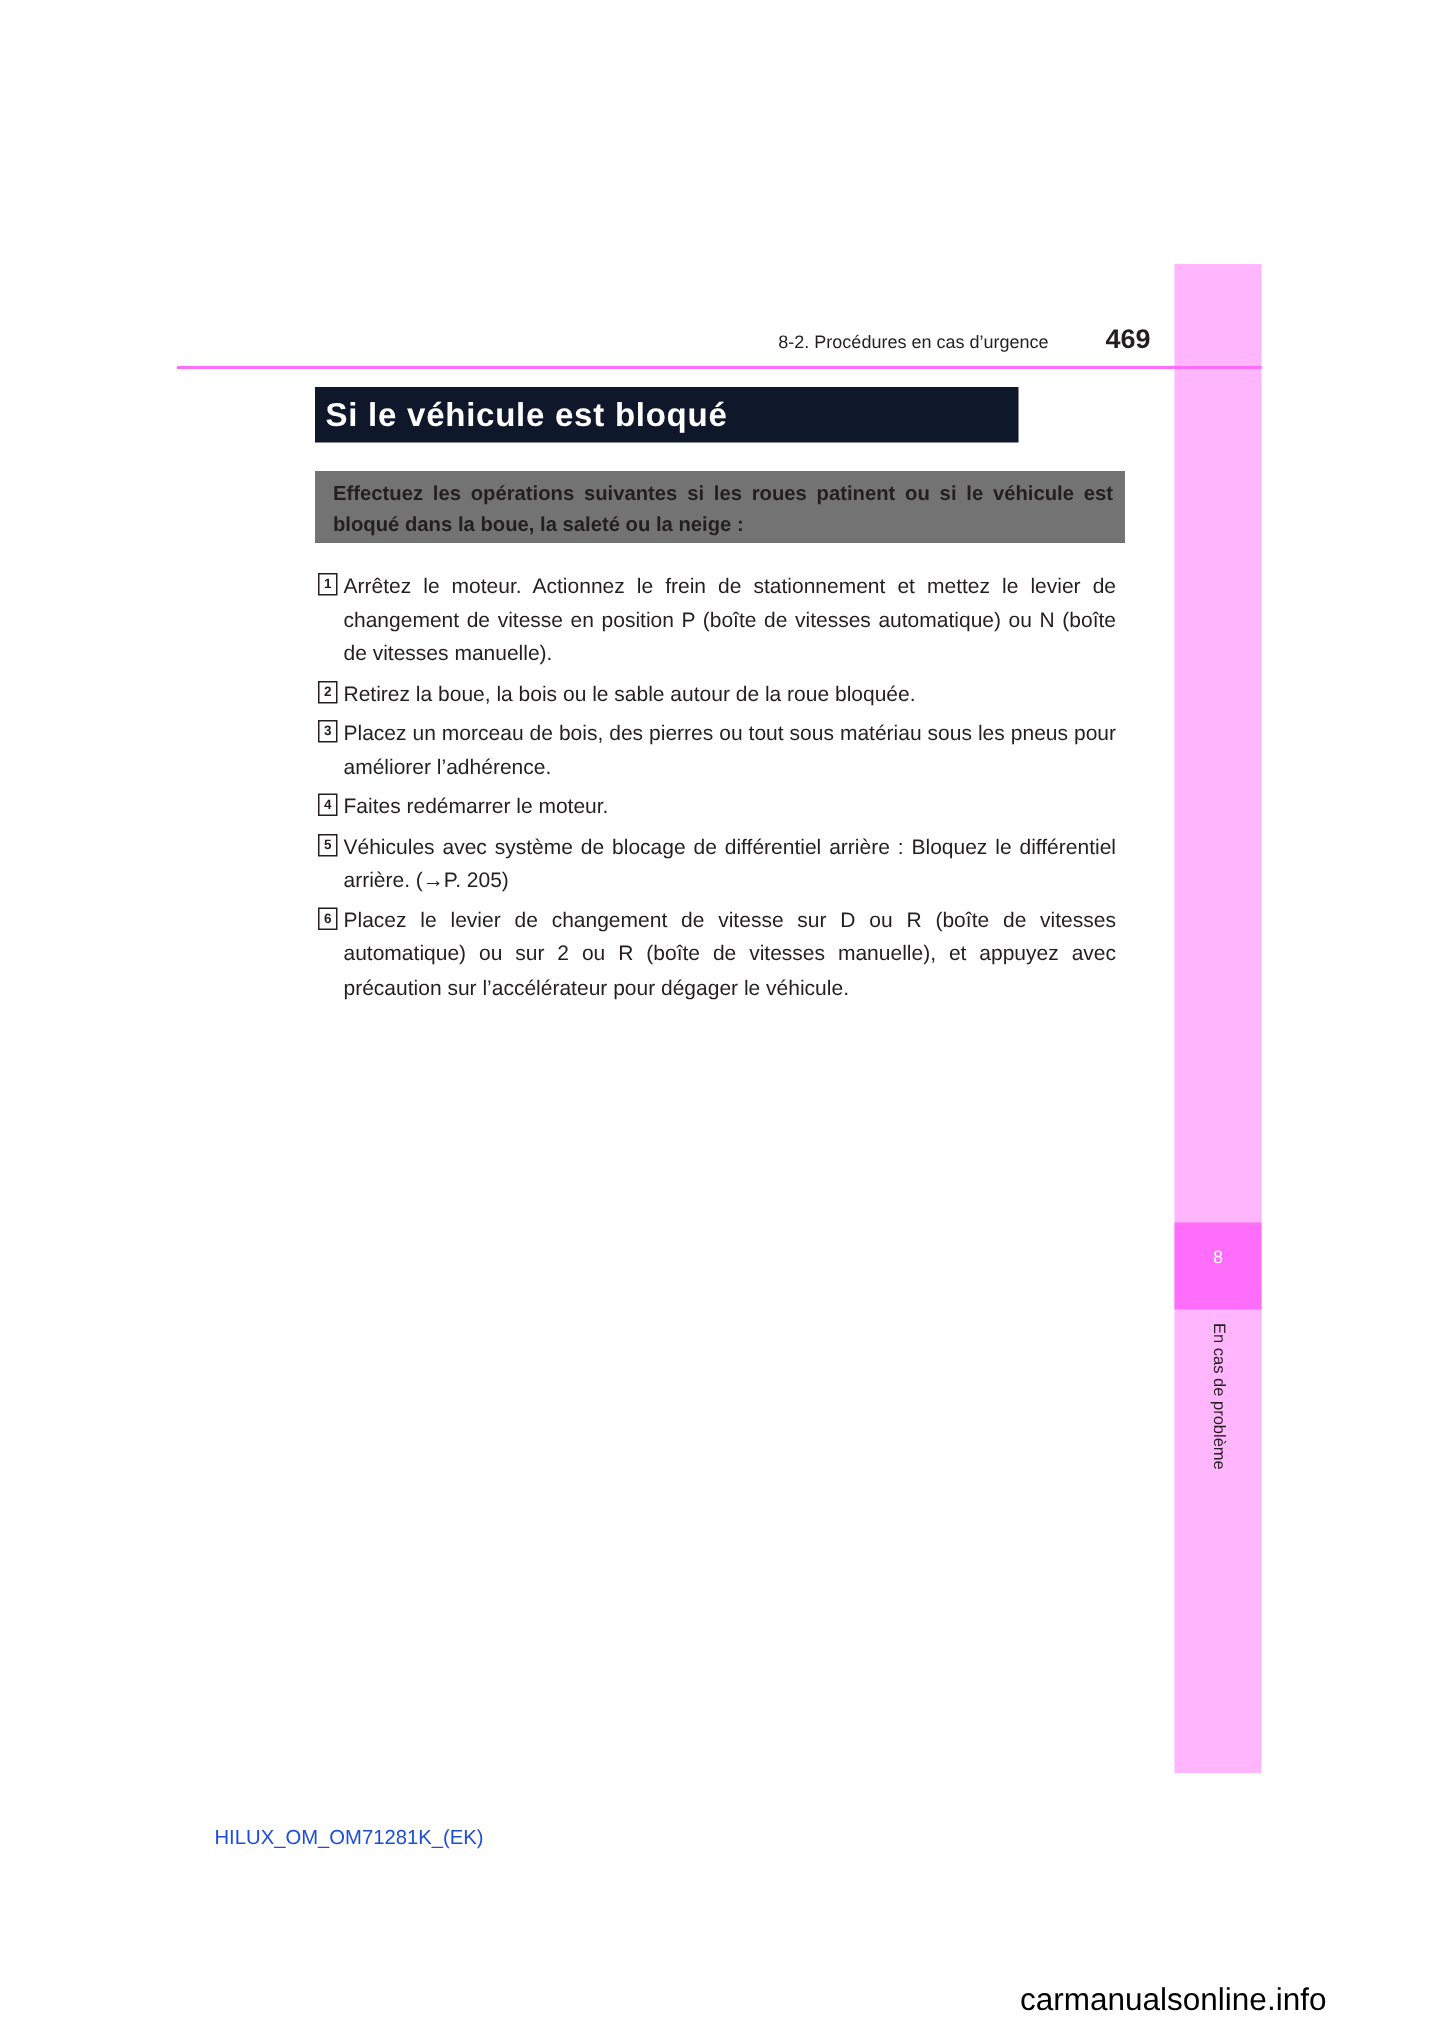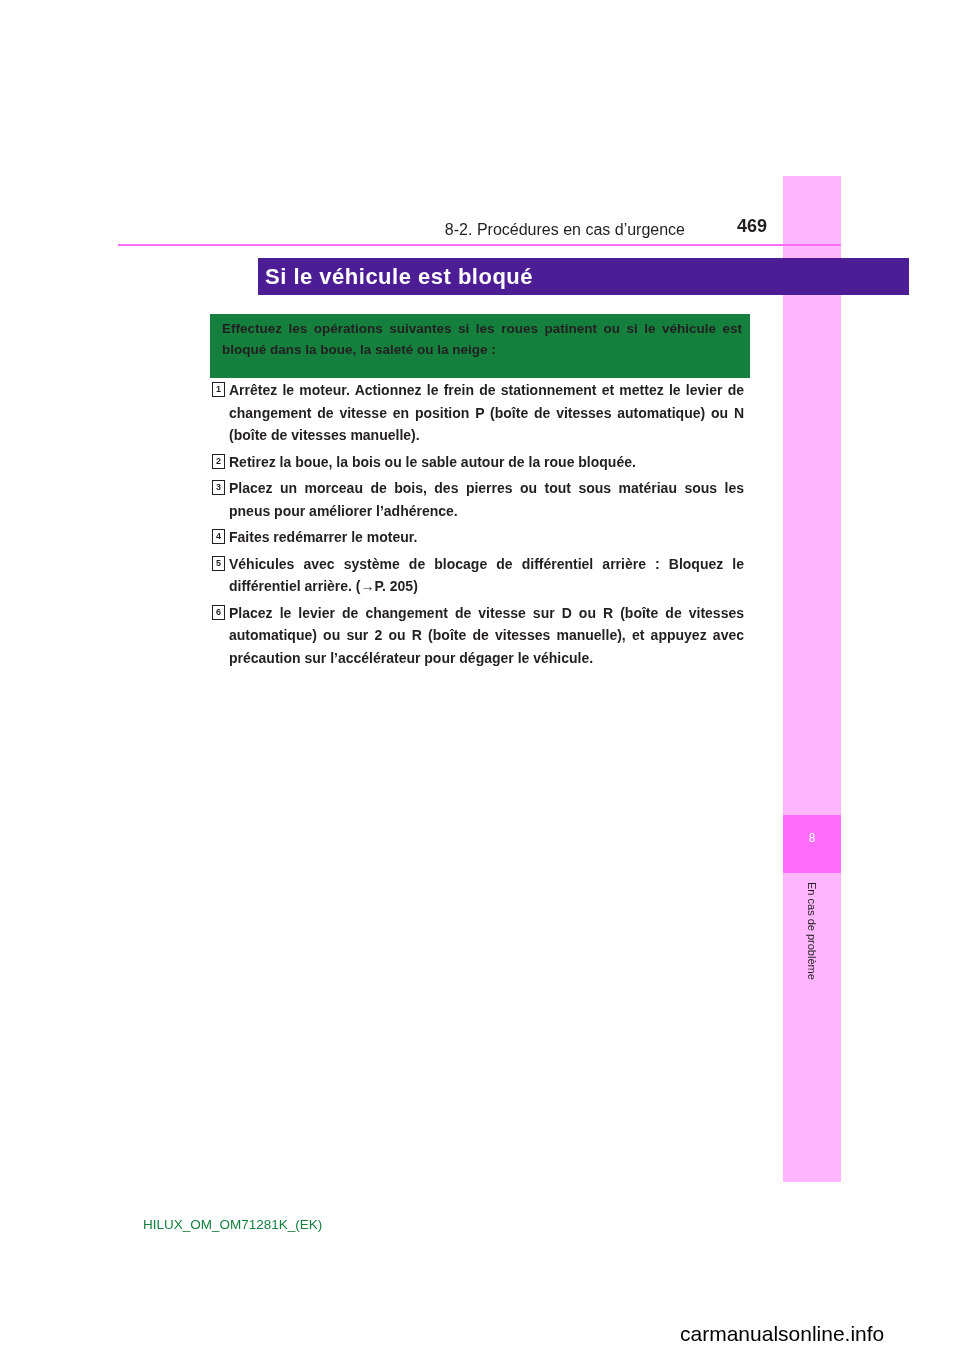--- a/index.html
+++ b/index.html
@@ -24,57 +24,56 @@
       position: absolute; left: 812px; top: 882px;
       transform-origin: 0 0; transform: rotate(90deg) translateY(-50%);
       white-space: nowrap; font-size: 11px; color: #231f20;
       writing-mode: horizontal-tb;
     }
     .header-rule {
       position: absolute; left: 118px; top: 244px; width: 723px; height: 2px;
       background: #ff6dfb;
     }
     .section-label {
-      position: absolute; right: 275px; top: 221px; font-size: 16px; color: #231f20;
+      position: absolute; right: 261px; top: 221px; font-size: 12px; color: #231f20;
     }
     .page-num {
       position: absolute; left: 737px; top: 216px; font-size: 18px; font-weight: bold;
       color: #231f20;
     }
     .title-bar {
-      position: absolute; left: 210px; top: 258px; width: 651px; height: 37px;
-      background: #4c1d95;
-      margin-left: 48px;
+      position: absolute; left: 210px; top: 258px; width: 469px; height: 37px;
+      background: #0f172a;
     }
     .title-text {
       position: absolute; left: 7px; top: 6px; color: #ffffff;
       font-size: 22px; font-weight: bold; letter-spacing: 0.5px;
     }
     .intro-box {
-      position: absolute; left: 210px; top: 314px; width: 540px; height: 64px;
-      background: #15803d;
+      position: absolute; left: 210px; top: 314px; width: 540px; height: 48px;
+      background: #737373;
     }
     .intro-text {
       position: absolute; left: 12px; top: 4px; right: 8px;
       font-size: 13.5px; font-weight: bold; line-height: 21px; text-align: justify;
       text-align-last: left; color: #231f20;
     }
     .steps { position: absolute; left: 212px; top: 379px; width: 532px; }
     .step { position: relative; padding-left: 17px; margin-bottom: 4px; }
     .step-box {
       position: absolute; left: 0; top: 3px; width: 11px; height: 13px;
       border: 1px solid #231f20; font-size: 9px; font-weight: bold;
       text-align: center; line-height: 13px; color: #231f20;
     }
     .step-text {
       display: block; font-size: 14px; line-height: 22.5px; text-align: justify;
-      text-align-last: left; color: #231f20; font-weight: bold;
+      text-align-last: left; color: #231f20;
     }
     .footer-code {
-      position: absolute; left: 143px; top: 1217px; font-size: 13.5px; color: #15803d;
+      position: absolute; left: 143px; top: 1217px; font-size: 13.5px; color: #1d4ed8;
     }
     .watermark {
       position: absolute; left: 680px; top: 1322px; font-size: 21px; color: #000000;
     }
   </style>
 </head>
 <body>
 
 <div class="side-strip"></div>
 <div class="chapter-tab">

